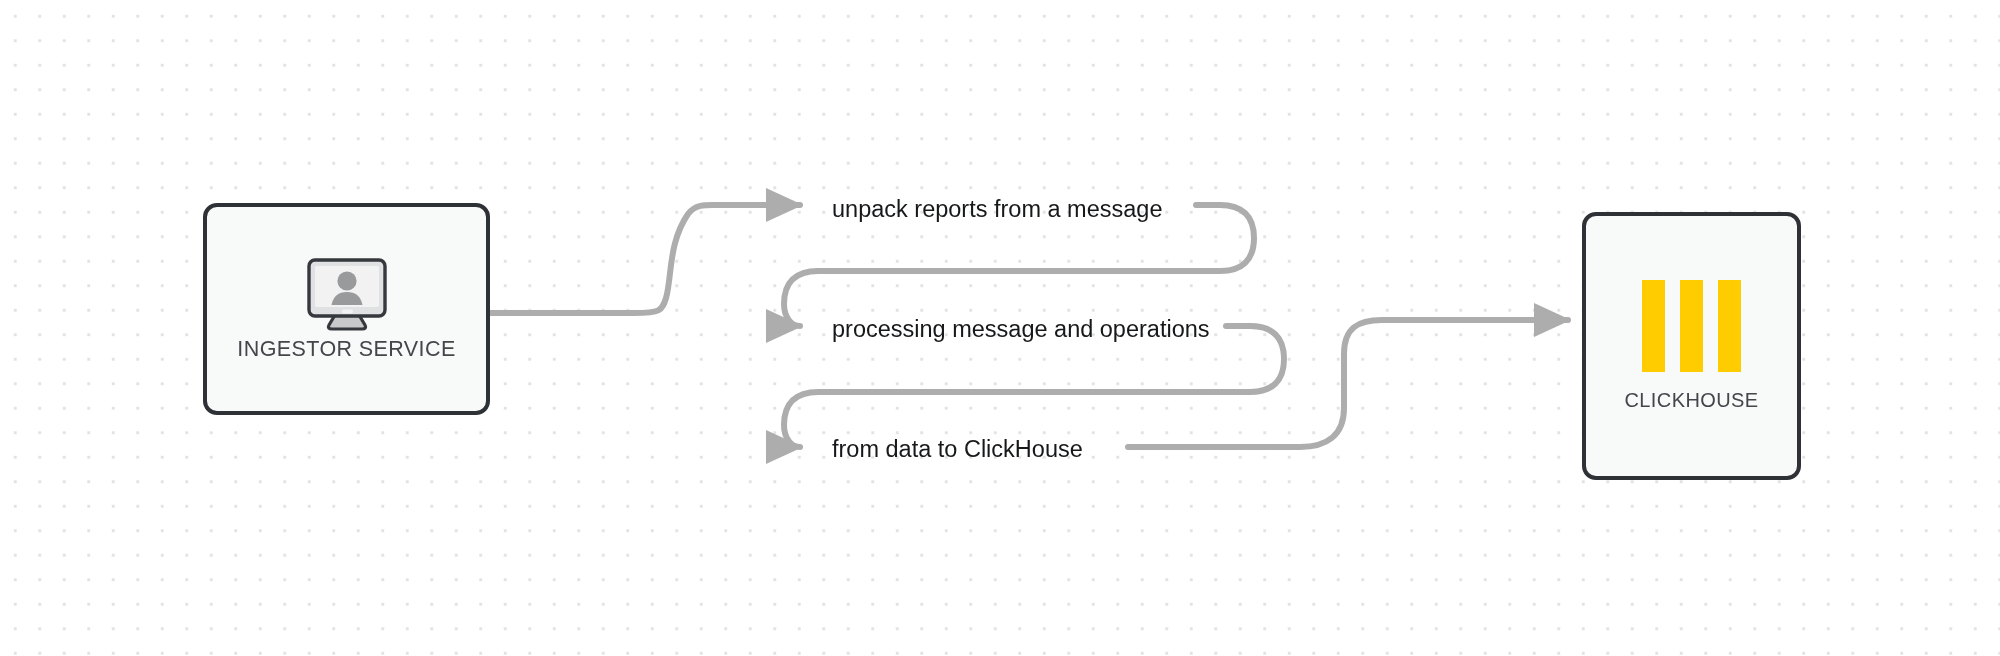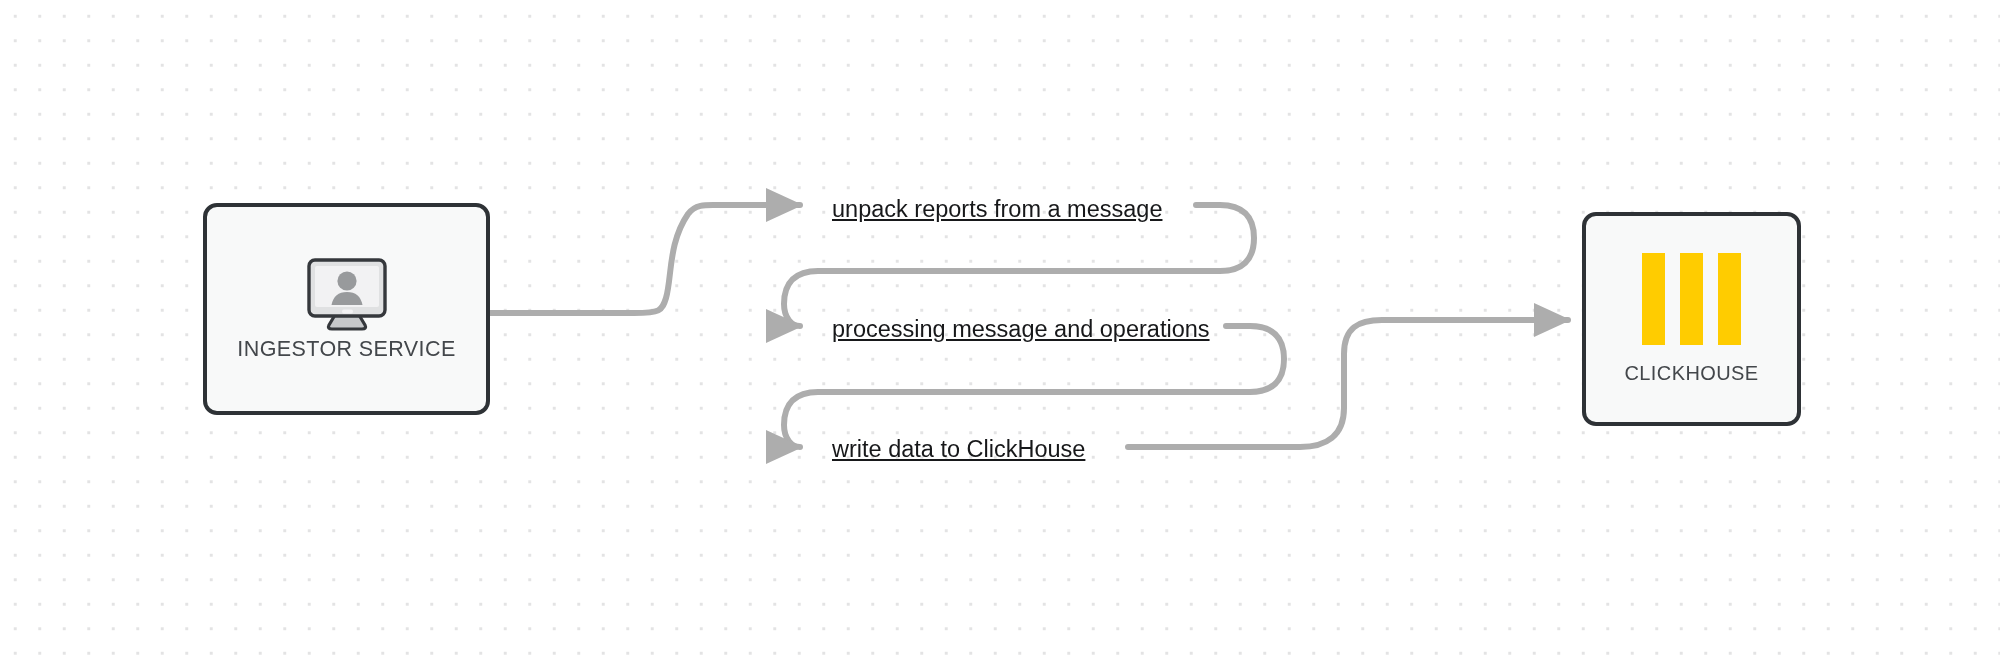--- a/index.html
+++ b/index.html
@@ -42,21 +42,21 @@
   #node-ingestor {
     left: 203px;
     top: 203px;
     width: 287px;
     height: 212px;
   }
   #node-clickhouse {
     left: 1582px;
     top: 212px;
     width: 219px;
-    height: 214px;
+    height: 268px;
   }
   .node-icon {
     display: block;
   }
   .node-label {
     font-size: 21.5px;
     letter-spacing: 0.4px;
     color: #43474b;
     font-family: "Liberation Sans", sans-serif;
     white-space: nowrap;
@@ -65,21 +65,20 @@
     margin-top: 17px;
     font-size: 20px;
   }
   .edge-label {
     position: absolute;
     font-size: 23.5px;
     color: #17181a;
     white-space: nowrap;
     font-family: "Liberation Sans", sans-serif;
     line-height: 1;
-    text-decoration: underline;
   }
   #edge-label-0 { left: 832px; top: 198px; }
   #edge-label-1 { left: 832px; top: 318px; }
   #edge-label-2 { left: 832px; top: 438px; }
   .ch-bars {
     display: flex;
     gap: 15px;
     align-items: flex-end;
     height: 92px;
   }
@@ -153,15 +152,15 @@
     <span class="node-icon ch-bars">
       <span class="ch-bar"></span>
       <span class="ch-bar"></span>
       <span class="ch-bar"></span>
     </span>
     <span class="node-label">CLICKHOUSE</span>
   </div>
 
   <div class="edge-label" id="edge-label-0">unpack reports from a message</div>
   <div class="edge-label" id="edge-label-1">processing message and operations</div>
-  <div class="edge-label" id="edge-label-2">write data to ClickHouse</div>
+  <div class="edge-label" id="edge-label-2">from data to ClickHouse</div>
 
 </div>
 
 </body></html>

